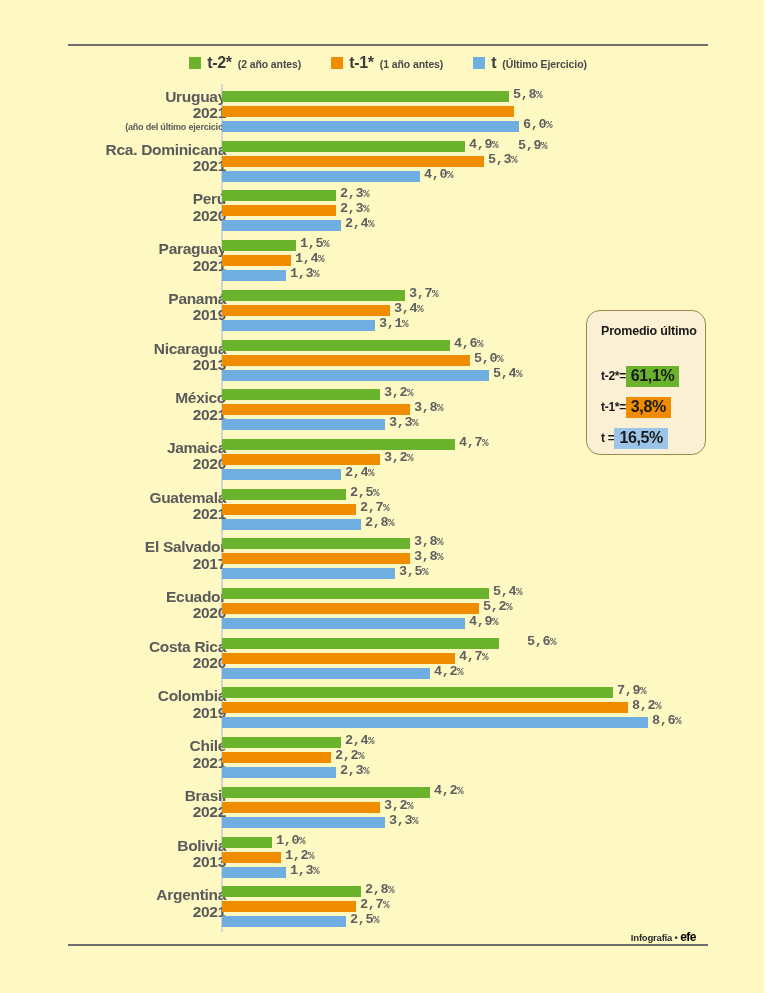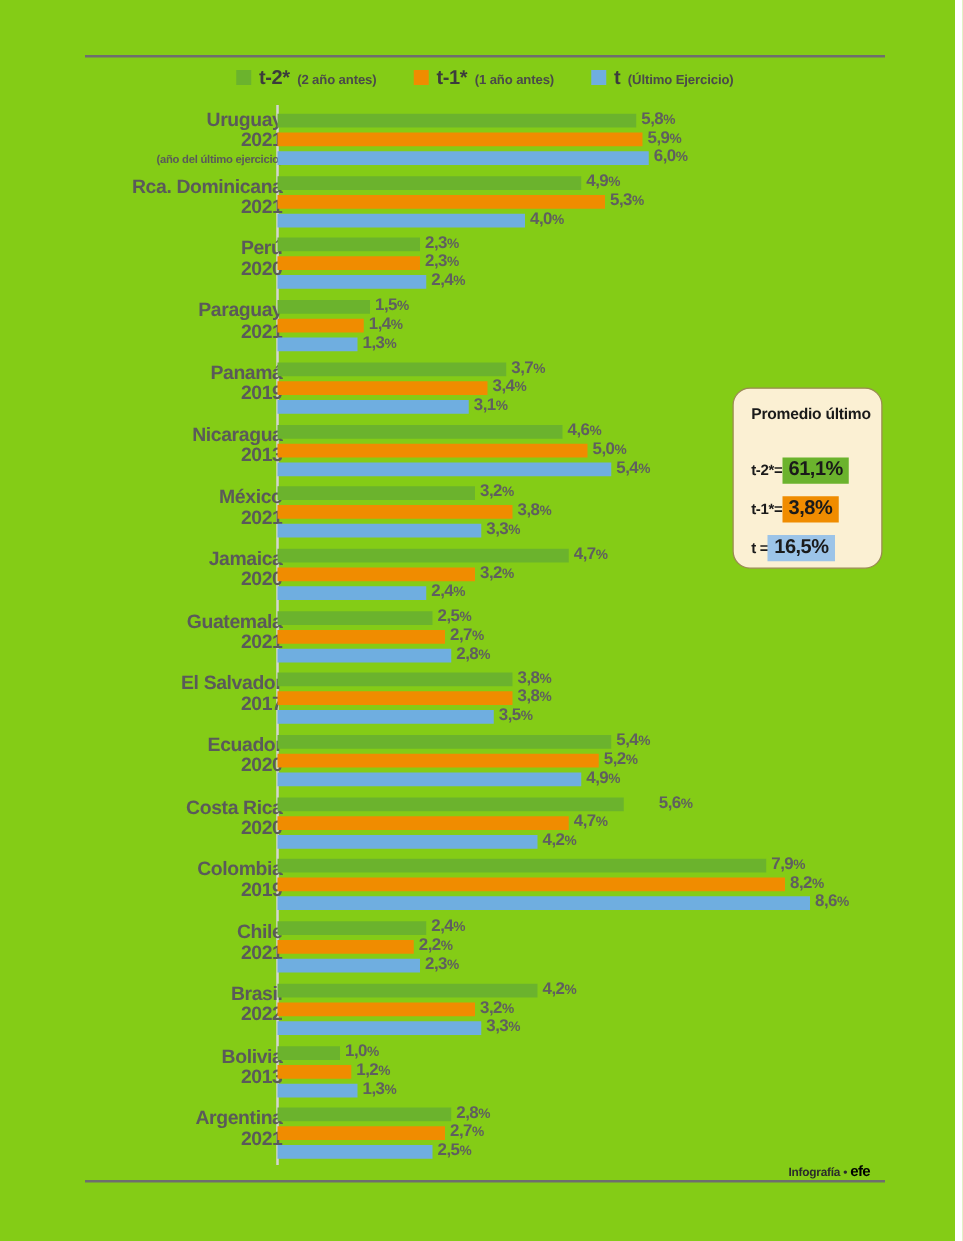--- a/index.html
+++ b/index.html
@@ -5,21 +5,21 @@
   * { box-sizing: border-box; margin: 0; padding: 0; }
   html, body {
     width: 770px; height: 993px;
     background: #ffffff;
     font-family: "Liberation Sans", sans-serif;
     overflow: hidden;
   }
   #root {
     position: relative;
     width: 764px; height: 993px;
-    background: #84cc16;
+    background: #fef9c3;
   }
 
   
   .rule-top {
     position: absolute;
     left: 68px; top: 44px;
     width: 640px; height: 2px;
     background: #6e6e6e;
   }
   .rule-bottom {
@@ -129,20 +129,21 @@
     height: 11px;
   }
   .bar-val {
     position: absolute;
     top: -4px;
     font-size: 13.5px;
     font-weight: bold;
     color: #5f5f5f;
     letter-spacing: -0.4px;
     white-space: nowrap;
+    font-family: Liberation Mono, monospace;
   }
   .bar-val .pct { font-size: 11px; }
 
   
   .avg-box {
     position: absolute;
     left: 586px; top: 310px;
     width: 120px; height: 145px;
     background: #fbf0d3;
     border: 1.5px solid #9a8a52;
@@ -235,21 +236,21 @@
           <span class="year">2021</span>
           <span class="sub">(año del último ejercicio)</span>
         </div>
         <div class="bars">
           <div class="bar-line">
             <div class="bar" style="width: 287px; background: rgb(107, 179, 45);"></div>
             <span class="bar-val" style="left: 291px;">5,8<span class="pct">%</span></span>
           </div>
           <div class="bar-line">
             <div class="bar" style="width: 292px; background: rgb(240, 140, 0);"></div>
-            <span class="bar-val" style="left: 296px;">5,9<span class="pct">%</span></span>
+            <span class="bar-val" style="left: 296px; margin-top: 36px;">5,9<span class="pct">%</span></span>
           </div>
           <div class="bar-line">
             <div class="bar" style="width: 297px; background: rgb(111, 174, 224);"></div>
             <span class="bar-val" style="left: 301px;">6,0<span class="pct">%</span></span>
           </div>
         </div>
       </div>
       <div class="row" style="top: 56.7px;">
         <div class="row-label" style="top: 1px;">
           <span class="country">Rca. Dominicana</span>

